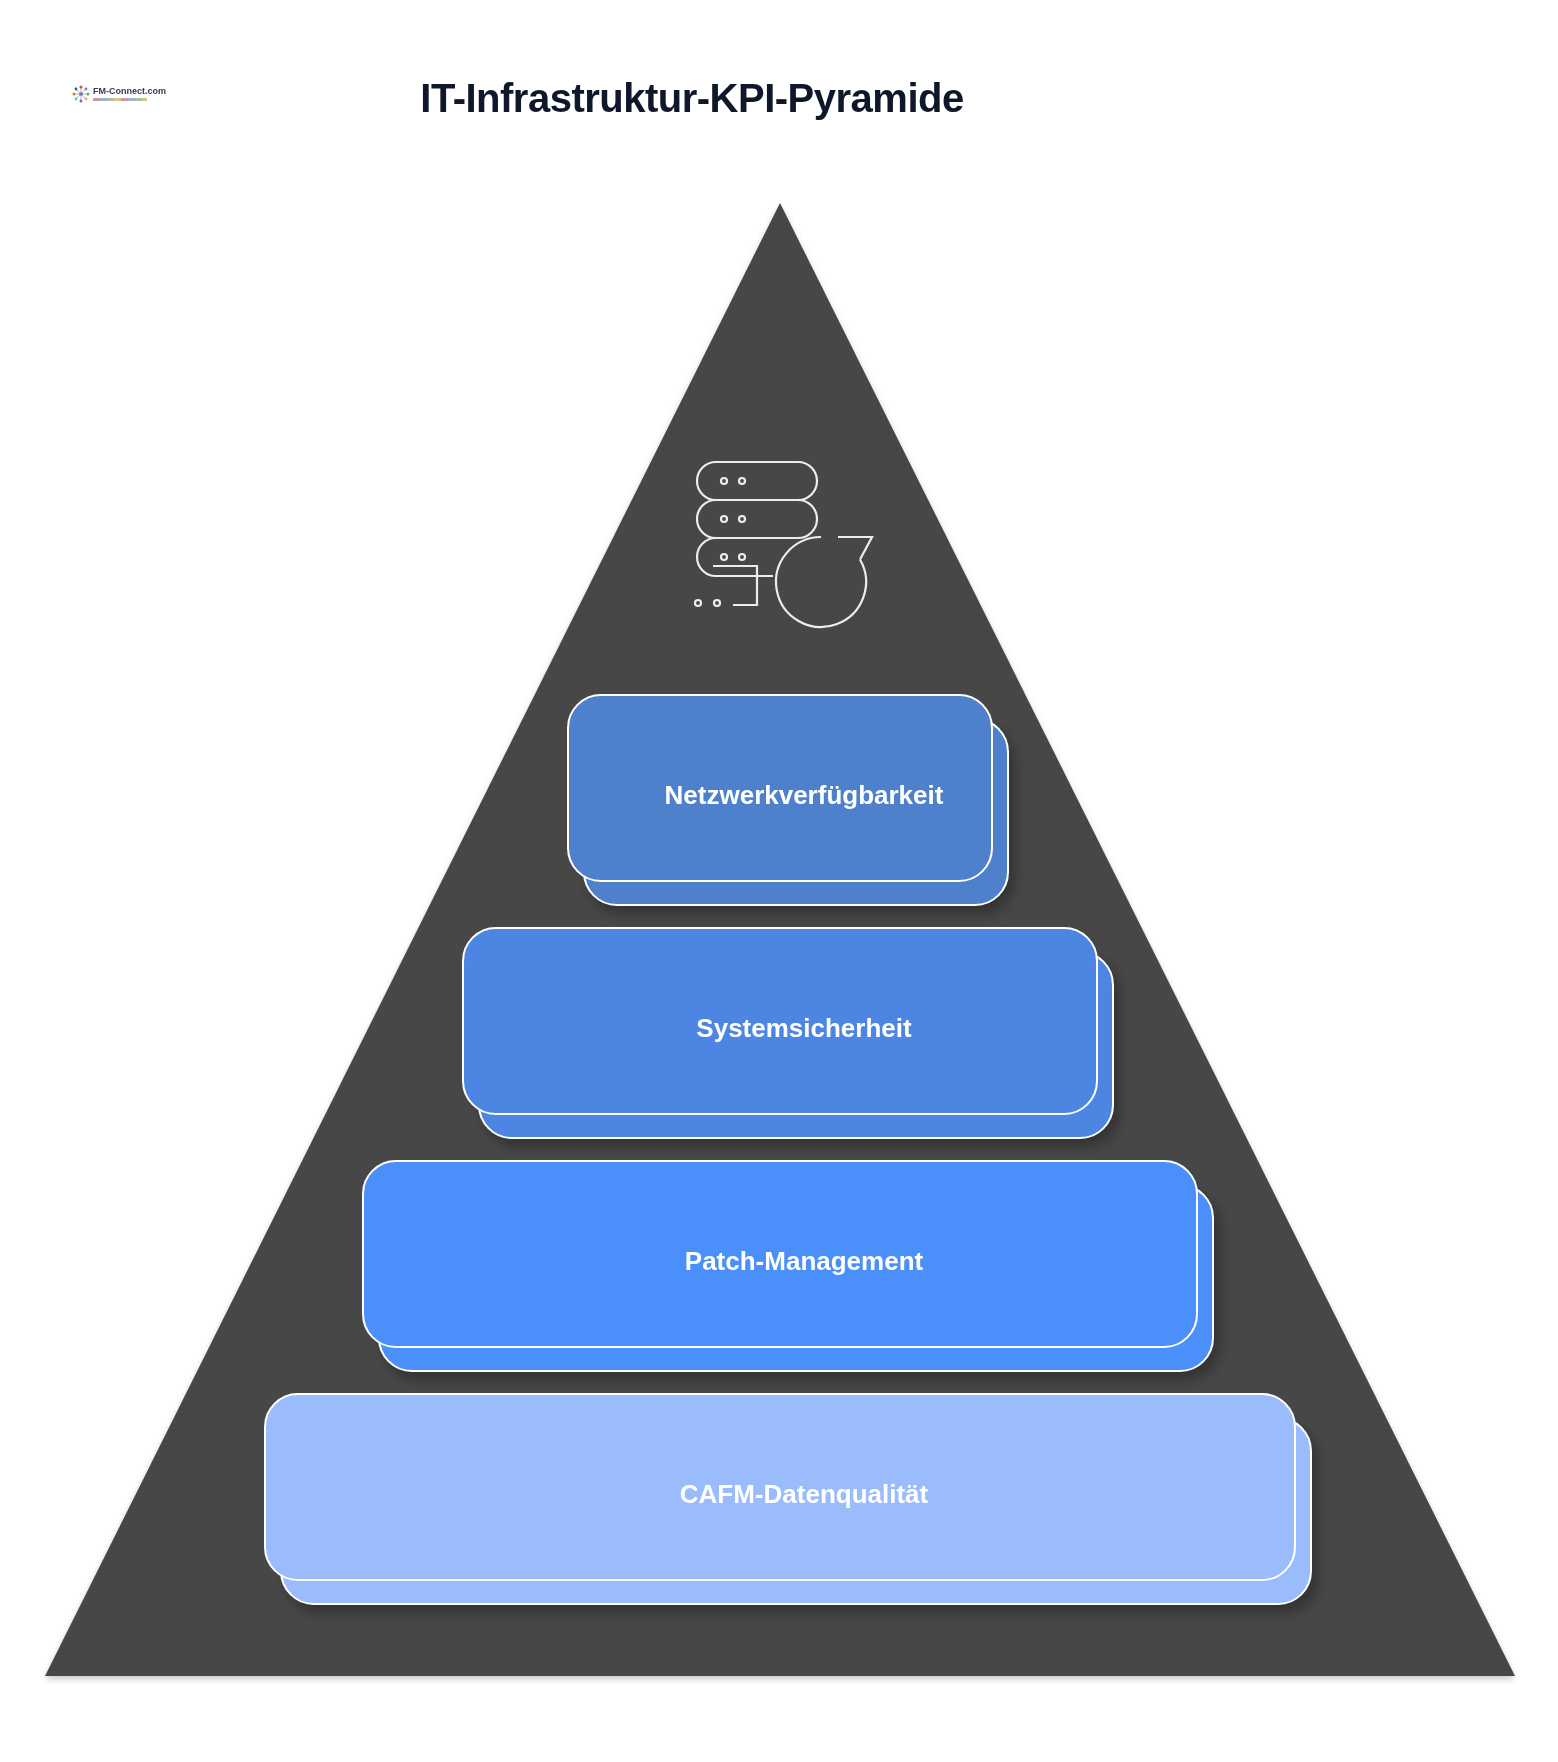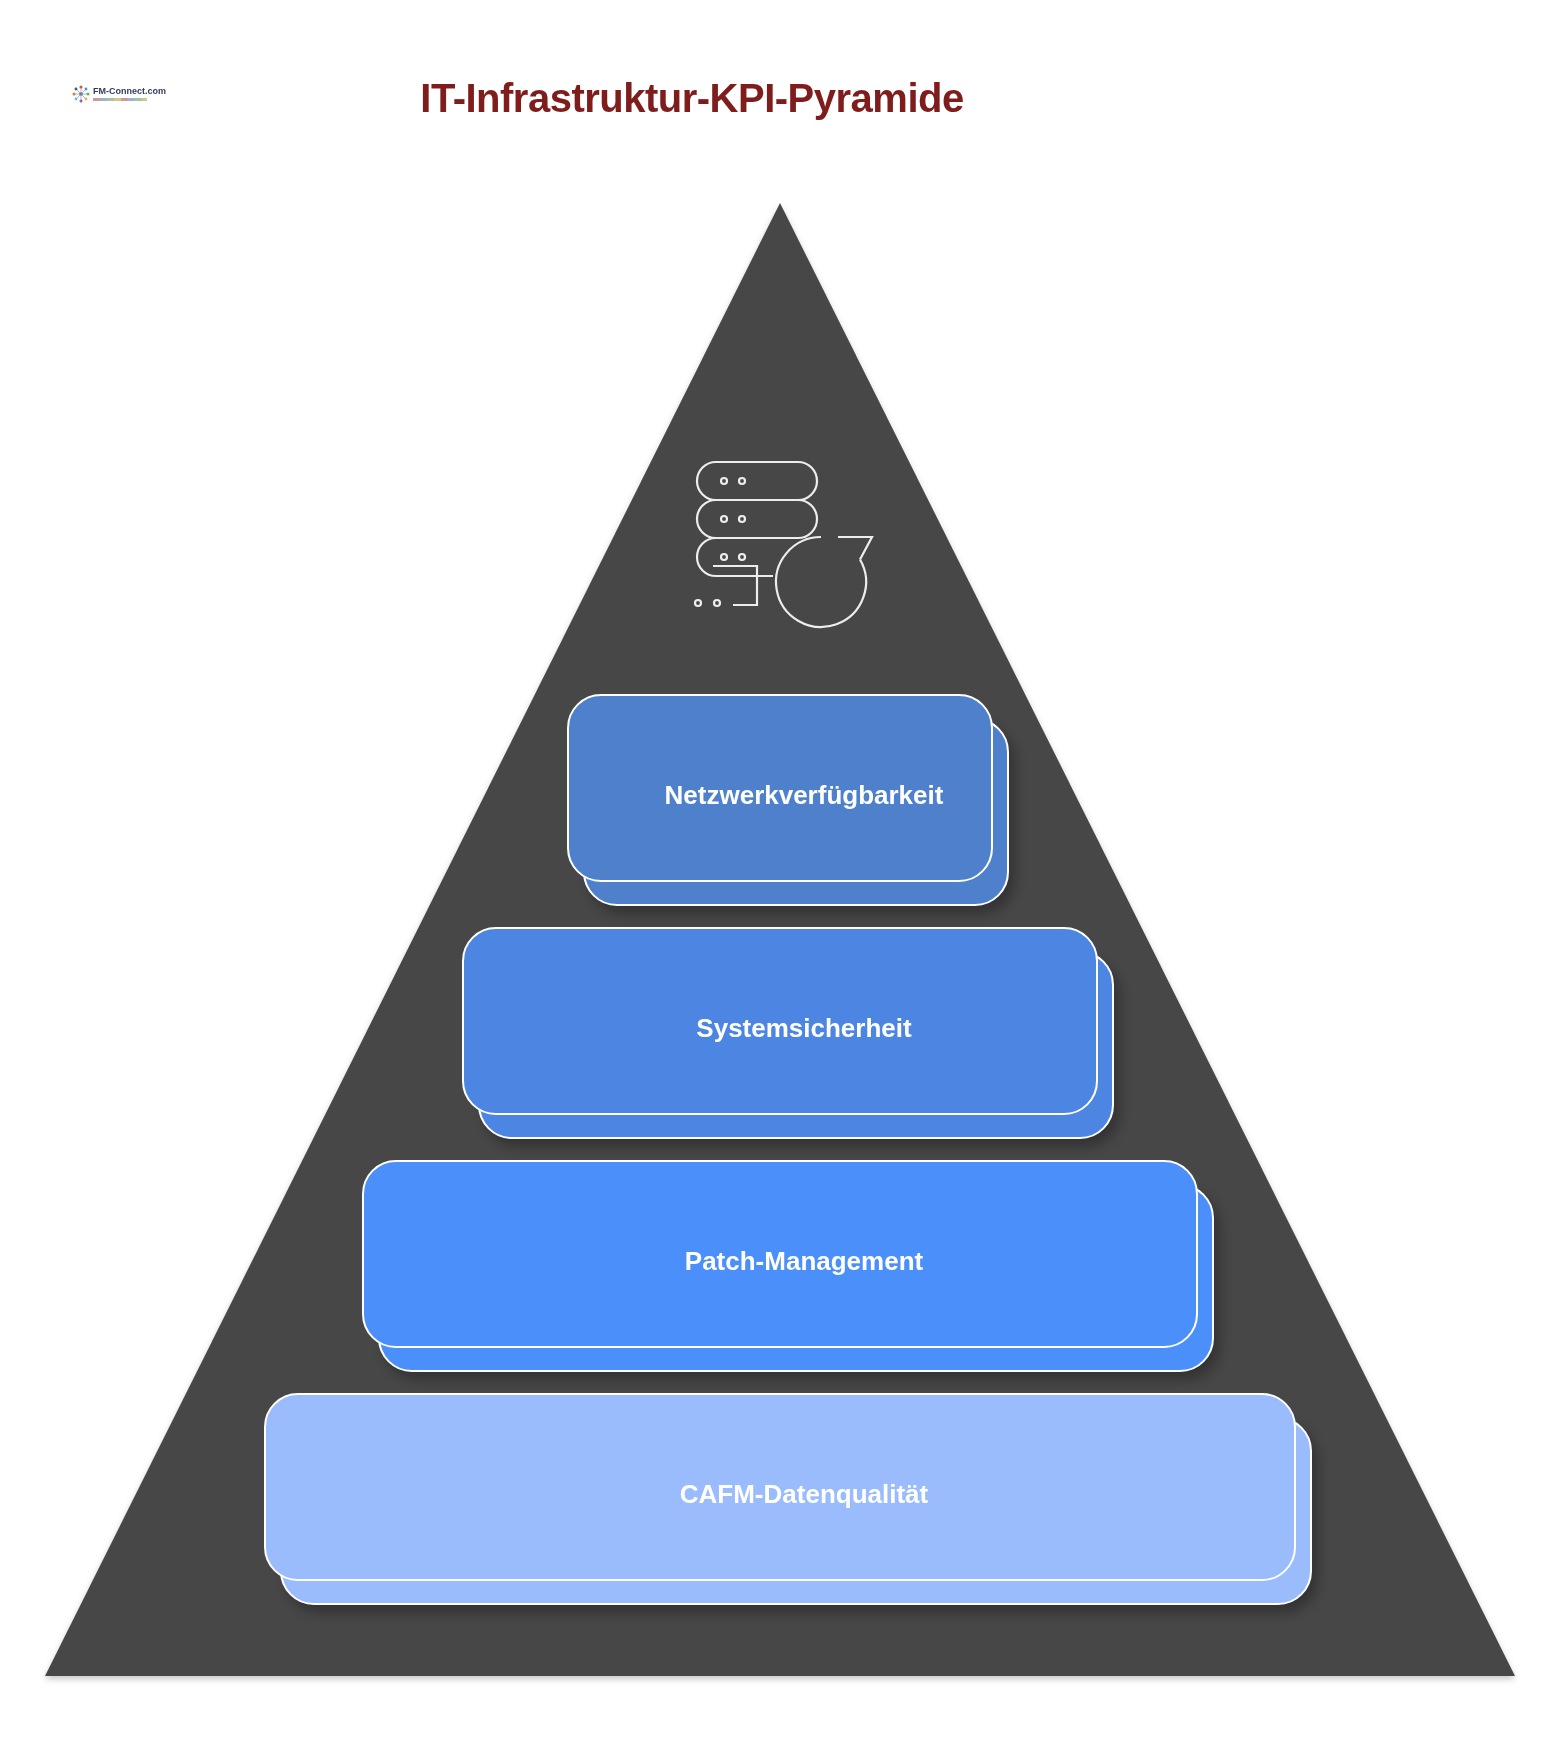--- a/index.html
+++ b/index.html
@@ -93,21 +93,21 @@
       <circle cx="2" cy="9" r="1.5" fill="#e67e22"></circle>
       <circle cx="4" cy="4" r="1.4" fill="#34588f"></circle>
       <circle cx="9" cy="9" r="1.8" fill="#6c7a96"></circle>
     </svg>
     <div class="logo-textwrap">
       <div class="logo-text">FM-Connect.com</div>
       <div class="logo-tagline"></div>
     </div>
   </div>
 
-  <h1 class="title" style="color: #7f1d1d;">IT-Infrastruktur-KPI-Pyramide</h1>
+  <h1 class="title" style="color: #0f172a;">IT-Infrastruktur-KPI-Pyramide</h1>
 
   <svg class="icon-svg" width="300" height="185" viewBox="0 0 300 185">
     <g class="icon-stroke">
 
       <rect x="102" y="10" width="120" height="38" rx="19"></rect>
       <circle cx="129" cy="29" r="3"></circle>
       <circle cx="147" cy="29" r="3"></circle>
 
       <rect x="102" y="48" width="120" height="38" rx="19"></rect>
       <circle cx="129" cy="67" r="3"></circle>

